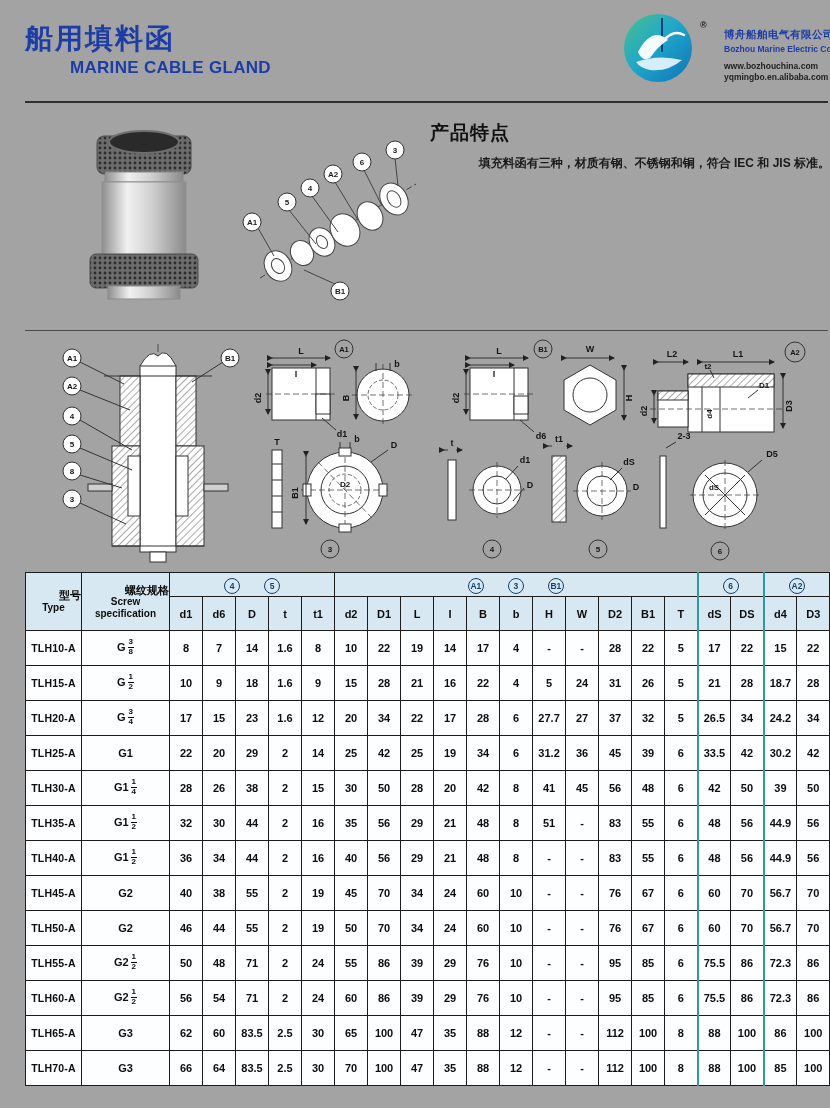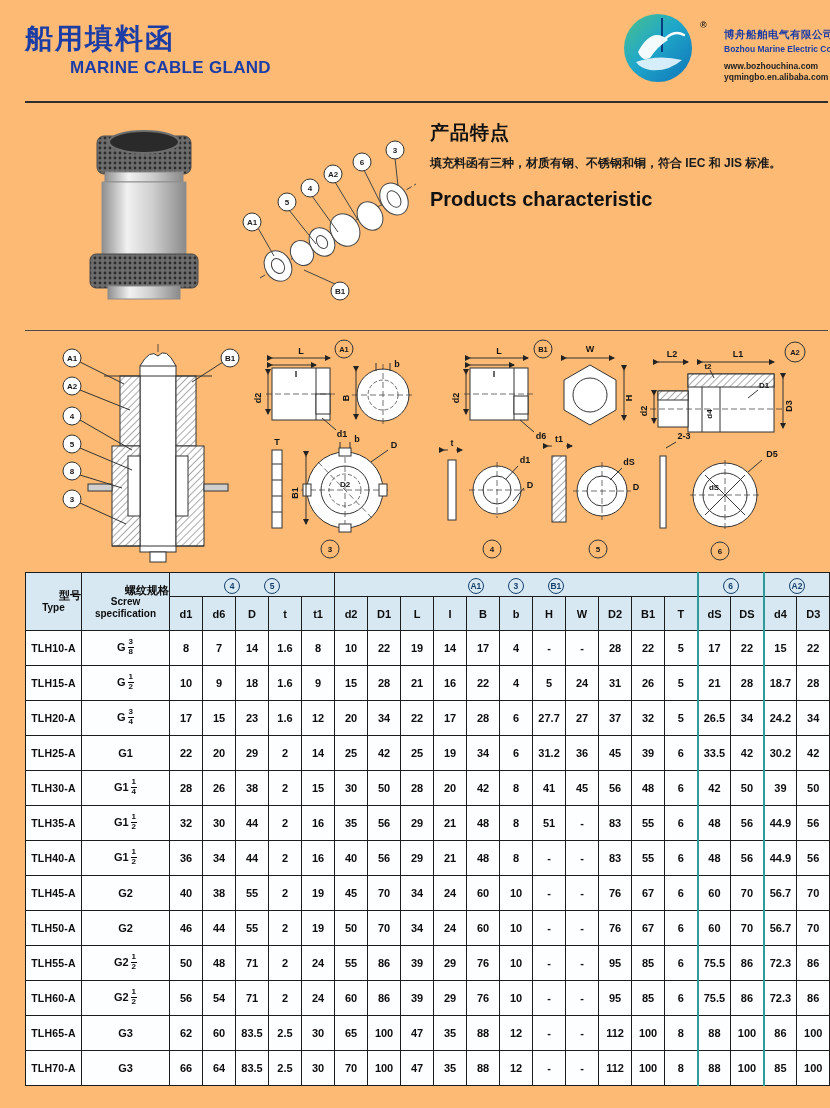--- a/index.html
+++ b/index.html
@@ -1,16 +1,16 @@
 <!DOCTYPE html>
 <html><head>
 <meta charset="utf-8">
 <style>
   html,body{margin:0;padding:0;background:#e9e9e9;}
-  .page{position:relative;width:830px;height:1108px;background:#fdba74;margin:0 auto;
+  .page{position:relative;width:830px;height:1108px;background:#a3a3a3;margin:0 auto;
         font-family:"Liberation Sans","DejaVu Sans",sans-serif;color:#111;overflow:hidden;}
   
   .titles{position:absolute;left:25px;top:24px;}
   .title-zh{font-size:28px;font-weight:bold;color:#1d3da6;letter-spacing:2px;line-height:1.1;}
   .title-en{font-size:17px;font-weight:bold;color:#1d3da6;margin-top:3px;letter-spacing:.3px;margin-left:45px;}
   .logo-wrap{position:absolute;left:612px;top:4px;width:218px;height:94px;}
   .logo-globe{position:absolute;left:8px;top:4px;}
   .reg{position:absolute;left:88px;top:16px;font-size:9px;color:#222;font-weight:bold;}
   .company{position:absolute;left:112px;top:24px;width:118px;}
   .c-zh{color:#1d3da6;font-weight:bold;font-size:10.5px;letter-spacing:.5px;white-space:nowrap;}
@@ -18,21 +18,21 @@
   .c-web{color:#222;font-weight:bold;font-size:8.5px;margin-top:1px;white-space:nowrap;}
   .c-web.first{margin-top:7px;}
   .rule{position:absolute;background:#2e2e2e;}
   .rule-1{left:25px;top:101px;width:803px;height:2px;}
   .rule-2{left:25px;top:330px;width:803px;height:1px;background:#4a4a4a;}
   
   .photo{position:absolute;left:78px;top:126px;}
   .exploded{position:absolute;left:232px;top:136px;}
   .features{position:absolute;left:430px;top:120px;width:400px;}
   .feat-h-zh{font-size:19px;font-weight:bold;margin:0 0 9px 0;letter-spacing:1px;}
-  .feat-p-zh{font-size:12px;font-weight:600;margin:0;color:#1a1a1a;}
+  .feat-p-zh{font-size:12px;font-weight:600;margin:0;color:#1a1a1a;text-align:right;}
   .feat-h-en{font-size:20px;font-weight:bold;margin:16px 0 6px 0;}
   .feat-p-en{font-size:12.5px;font-weight:600;line-height:1.5;margin:0;color:#101010;width:398px;}
   
   .drawings{position:absolute;left:0;top:338px;}
   .drawings text{font-family:"Liberation Sans","DejaVu Sans",sans-serif;font-weight:bold;fill:#141414;}
   
   .tbl-wrap{position:absolute;left:25px;top:572px;}
   table{border-collapse:collapse;table-layout:fixed;width:805px;background:#fdfeff;}
   th,td{border:1px solid #1c1c1c;text-align:center;vertical-align:middle;padding:0;
         font-weight:bold;color:#0d0d0d;overflow:hidden;}
@@ -146,21 +146,20 @@
       <circle cx="20" cy="86" r="9" fill="#fff" stroke="#333"></circle>
         <text x="20" y="89">A1</text>
       <circle cx="108" cy="155" r="9" fill="#fff" stroke="#333"></circle>
         <text x="108" y="158">B1</text>
     </g>
   </svg>
 
   <div class="features">
     <h2 class="feat-h-zh">产品特点</h2>
     <p class="feat-p-zh">填充料函有三种，材质有钢、不锈钢和铜，符合 IEC 和 JIS 标准。</p>
-    <h2 class="feat-h-en">Products characteristic</h2>
   </div>
 
   <div class="rule rule-2"></div>
 
   <svg class="drawings" width="830" height="232" viewBox="0 0 830 232">
     <defs>
       <pattern id="hatch" width="5" height="5" patternUnits="userSpaceOnUse" patternTransform="rotate(45)">
         <rect width="5" height="5" fill="#fff"></rect>
           <line x1="0" y1="0" x2="0" y2="5" stroke="#555" stroke-width="1"></line>
       </pattern>

